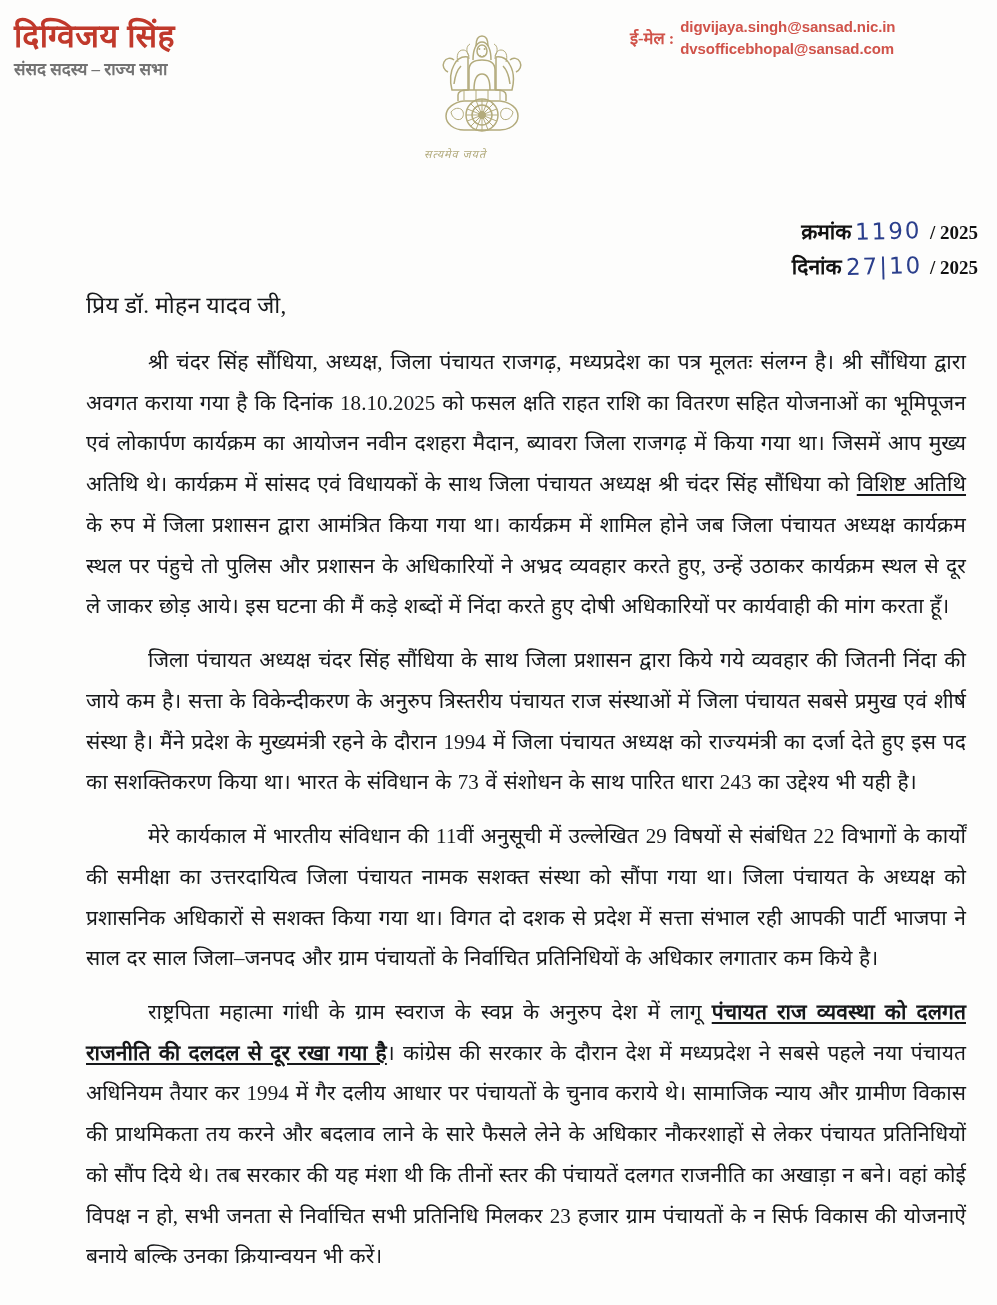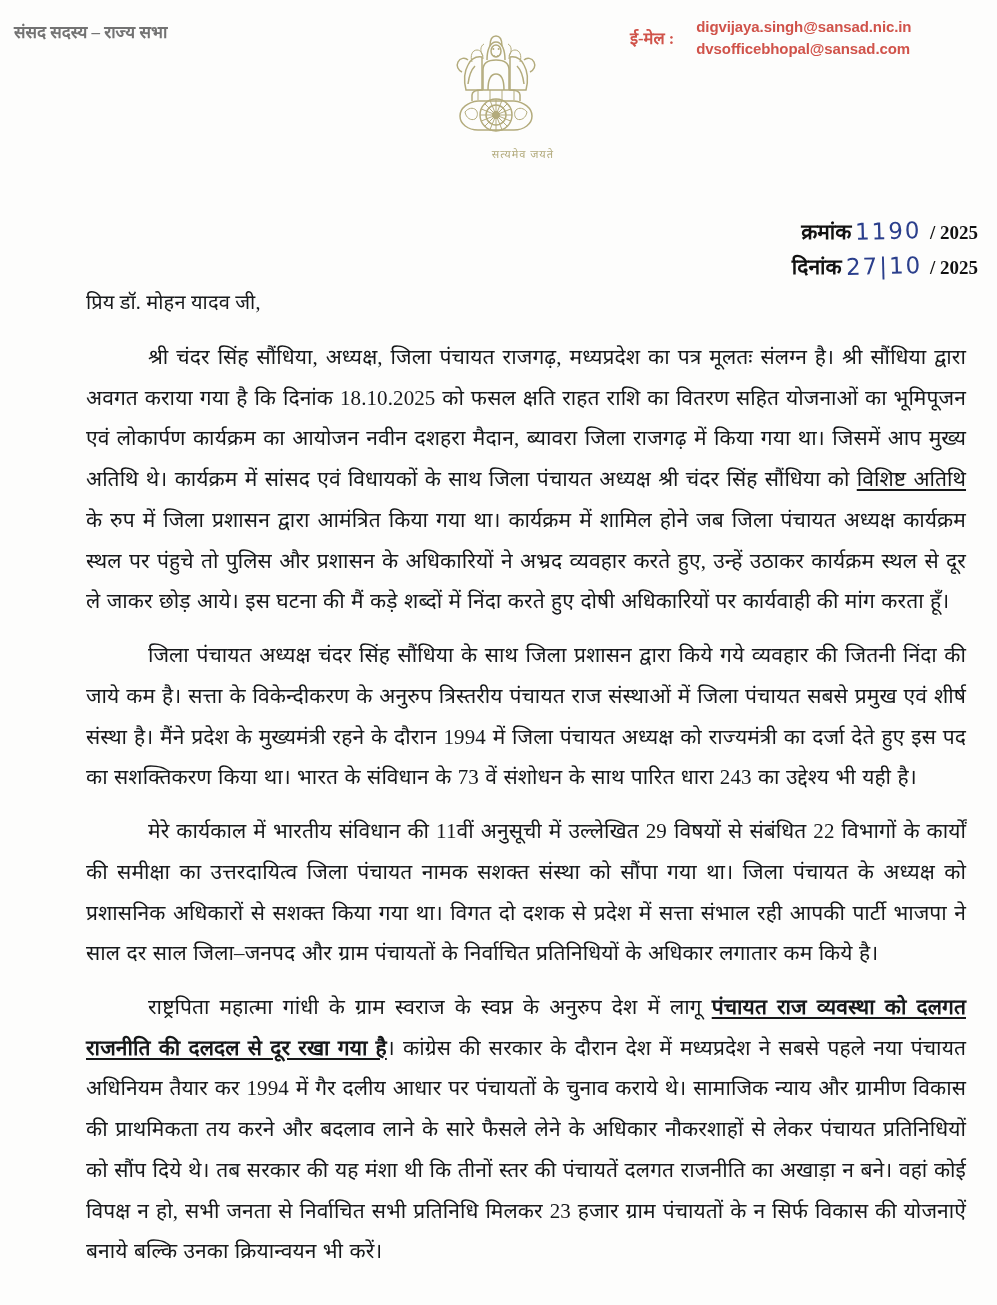--- a/index.html
+++ b/index.html
@@ -44,21 +44,22 @@
     line-height: 1.3;
     margin-top: 4px;
     white-space: nowrap;
   }
 
   .emblem-wrap {
     position: absolute;
     left: 424px;
     top: 12px;
     width: 130px;
-    text-align: right;
+    text-align: left;
+    font-style: italic;
   }
   .emblem-motto {
     color: #b0a878;
     font-family: "Liberation Serif", "DejaVu Serif", serif;
     font-size: 11px;
     letter-spacing: 1px;
     margin-top: -2px;
   }
 
   .lh-contact {
@@ -80,21 +81,21 @@
   .ct-email-row {
     display: flex;
     align-items: center;
     white-space: nowrap;
   }
   .ct-email-label {
     font-family: "Liberation Serif", "DejaVu Serif", serif;
     font-weight: bold;
     font-size: 16.5px;
   }
-  .ct-email-vals { margin-left: 22px; }
+  .ct-email-vals { margin-left: 6px; }
   .ct-email {
     font-family: "Liberation Sans", "DejaVu Sans", sans-serif;
     font-weight: bold;
     font-size: 15px;
     line-height: 1.45;
     letter-spacing: -0.1px;
     white-space: nowrap;
   }
 
   
@@ -136,21 +137,21 @@
 
   
   .body {
     position: absolute;
     left: 86px;
     top: 288px;
     width: 880px;
   }
   .salutation {
     font-family: "Liberation Serif", "DejaVu Serif", serif;
-    font-size: 20px;
+    font-size: 23px;
     color: #16181a;
     margin-bottom: 22px;
     letter-spacing: 0.2px;
   }
   .para {
     font-family: "Liberation Serif", "DejaVu Serif", serif;
     font-size: 21px;
     line-height: 1.94;
     color: #16181a;
     text-align: justify;
@@ -169,20 +170,21 @@
   }
 </style>
 </head>
 <body>
 
 <div class="page">
 
   <div class="letterhead">
 
     <div class="lh-name-block">
+      <div class="lh-name">दिग्विजय सिंह</div>
       <div class="lh-subtitle">संसद सदस्य – राज्य सभा</div>
     </div>
 
     <div class="emblem-wrap">
       <svg width="116" height="132" viewBox="0 0 116 132">
         <g fill="none" stroke="#b3ab7c" stroke-width="1.5">
 
           <path d="M22 104 C22 96 30 90 40 89 L76 89 C86 90 94 96 94 104 C94 112 86 118 76 118 L40 118 C30 118 22 112 22 104 Z"></path>
 
           <circle cx="58" cy="103" r="16"></circle>

